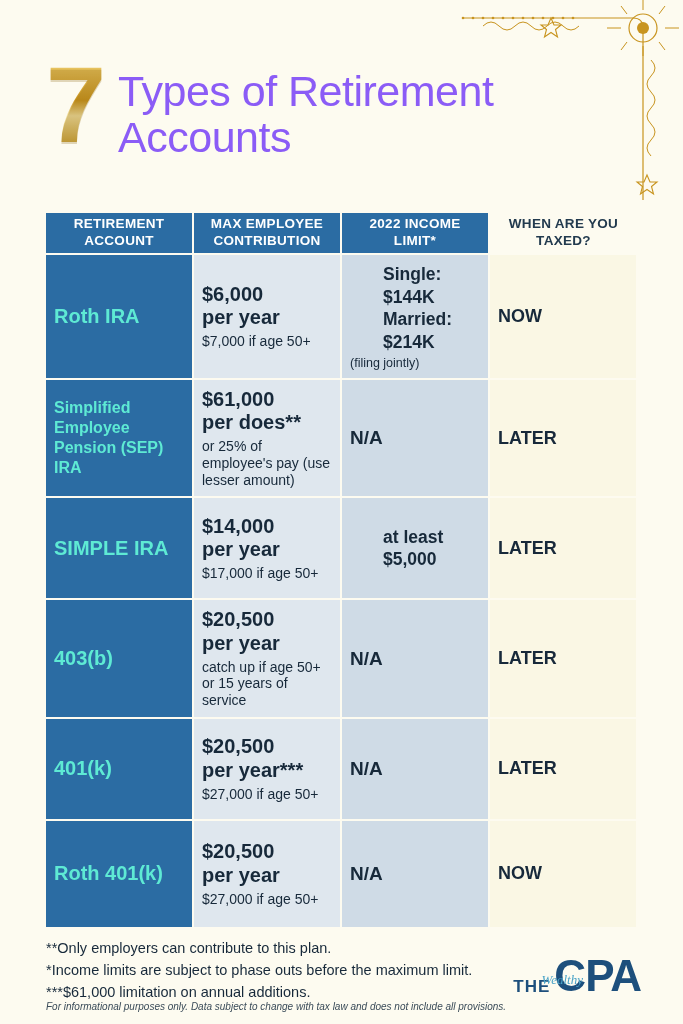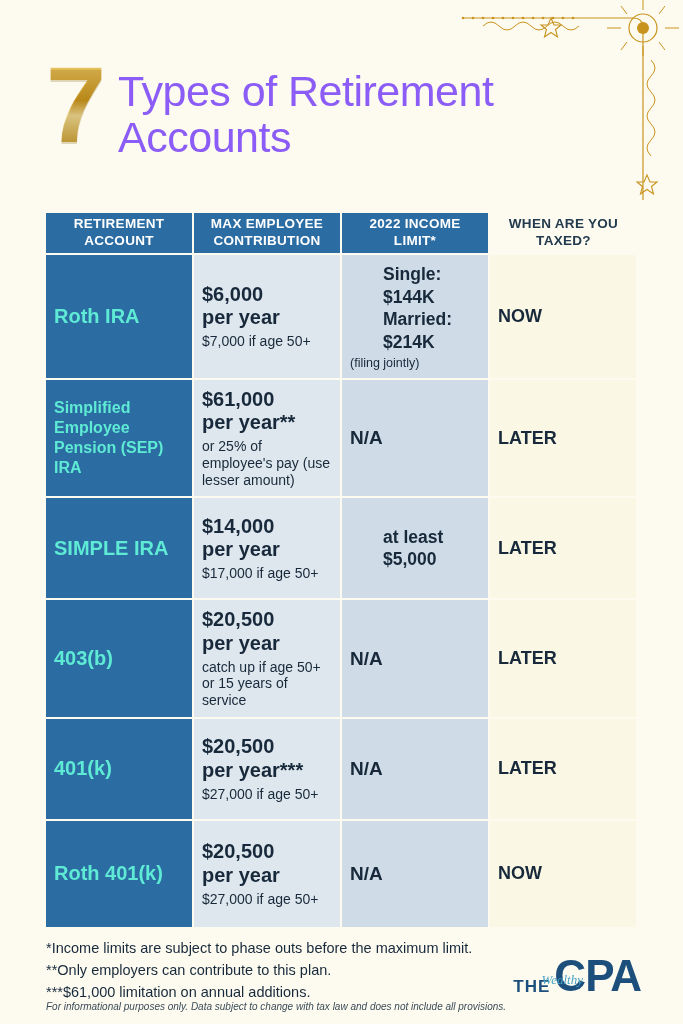--- a/index.html
+++ b/index.html
@@ -290,21 +290,21 @@
           <span class="limit-sub">(filing jointly)</span>
         </td>
         <td class="col-taxed">NOW</td>
       </tr>
 
 
       <tr>
         <td class="col-account small" style="height:94px">Simplified Employee Pension (SEP) IRA</td>
         <td class="col-contrib">
           <span class="amt">$61,000</span>
-          <span class="amt">per year**</span>
+          <span class="amt">per does**</span>
           <span class="sub">or 25% of employee's pay (use lesser amount)</span>
         </td>
         <td class="col-limit">
           <span class="na">N/A</span>
         </td>
         <td class="col-taxed">LATER</td>
       </tr>
 
       <tr>
         <td class="col-account" style="height:84px">SIMPLE IRA</td>
@@ -355,22 +355,22 @@
         <td class="col-limit">
           <span class="na">N/A</span>
         </td>
         <td class="col-taxed">NOW</td>
       </tr>
     </tbody>
   </table>
 </div>
 
 <div class="footnotes">
+  <div>**Only employers can contribute to this plan.</div>
   <div>*Income limits are subject to phase outs before the maximum limit.</div>
-  <div>**Only employers can contribute to this plan.</div>
   <div>***$61,000 limitation on annual additions.</div>
 </div>
 
 <div class="disclaimer">For informational purposes only. Data subject to change with tax law and does not include all provisions.</div>
 
 <div class="logo">
   <div class="logo-row">
     <span class="logo-the">THE</span>
     <span class="logo-cpa">CPA</span>
   </div>

